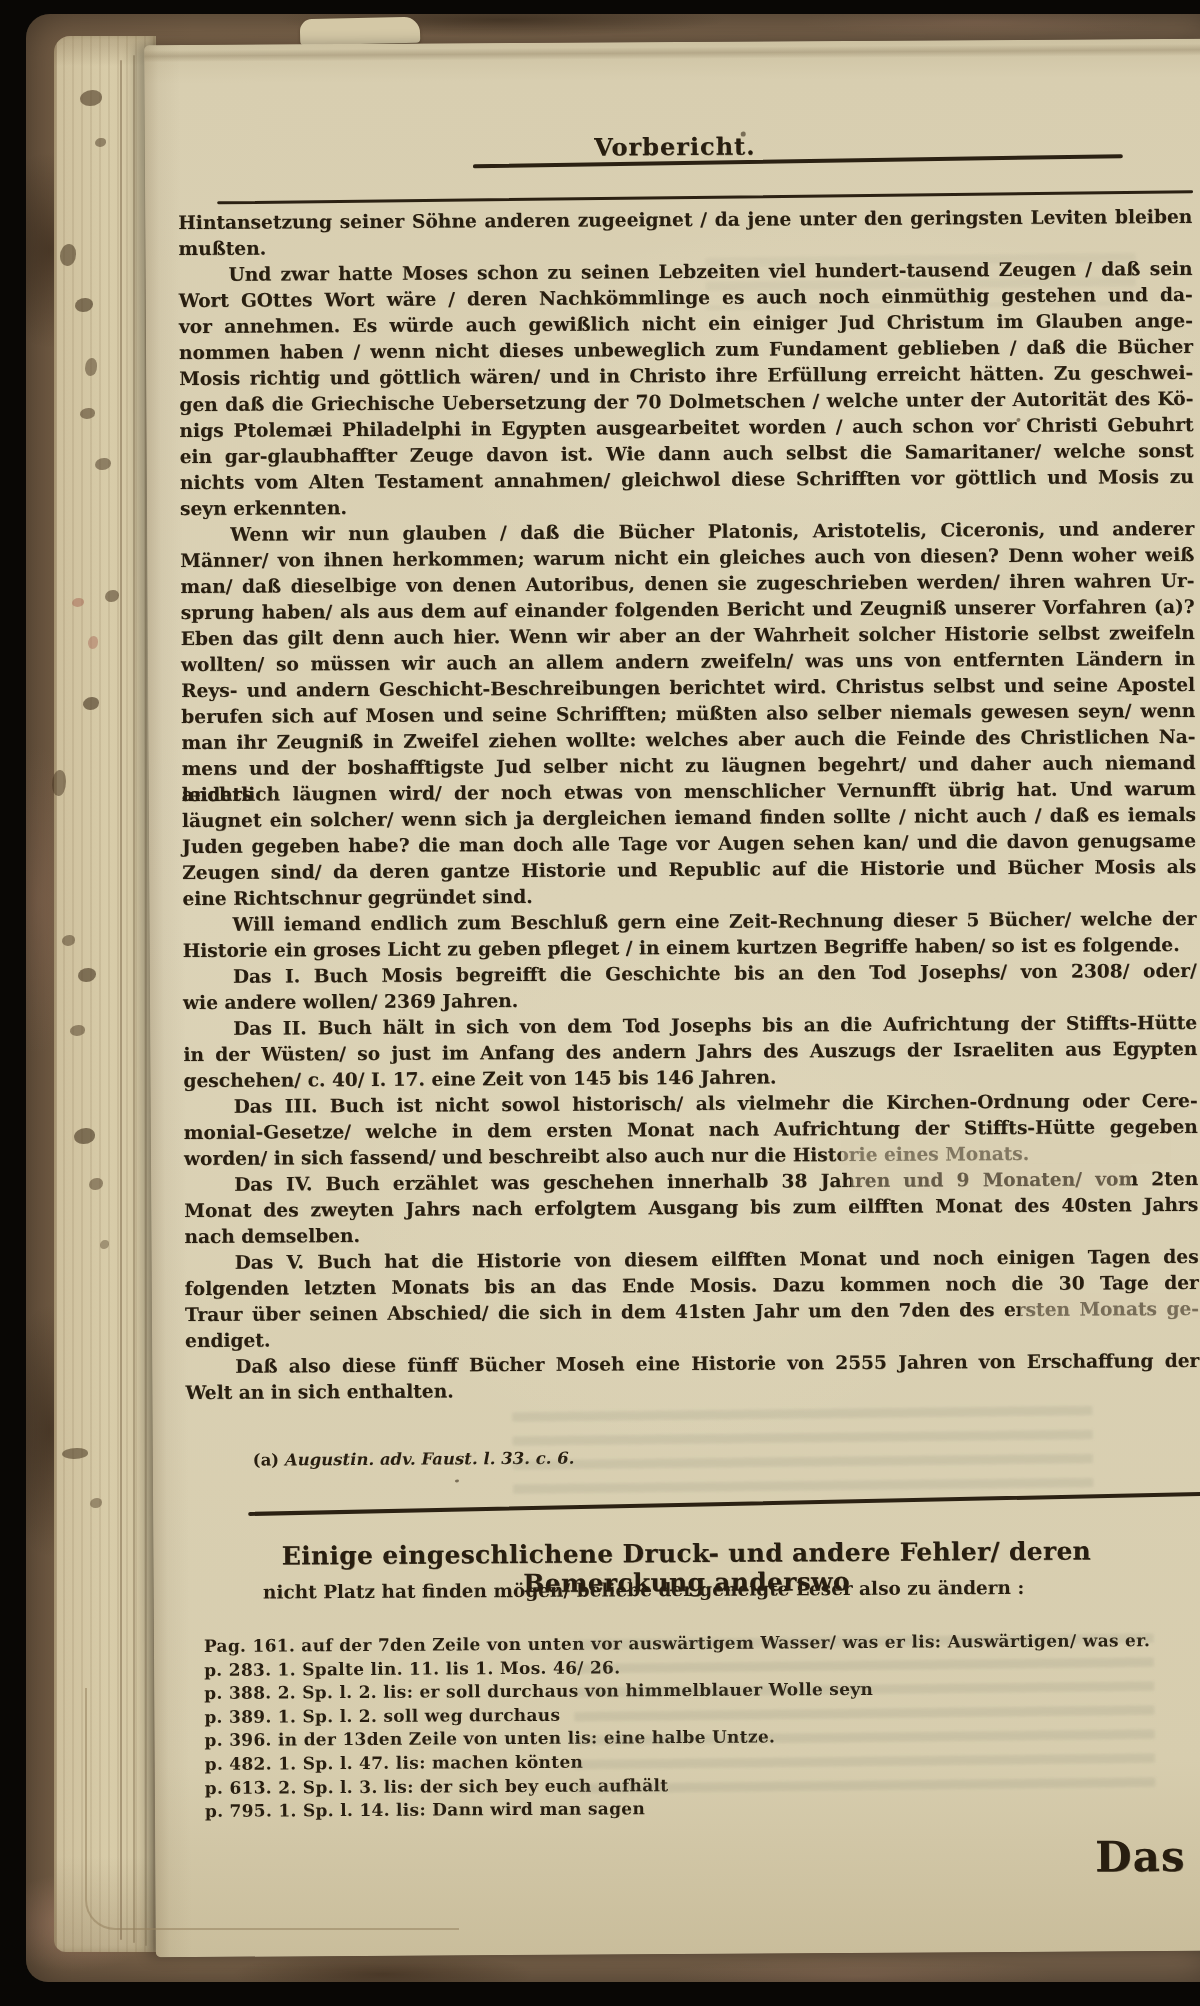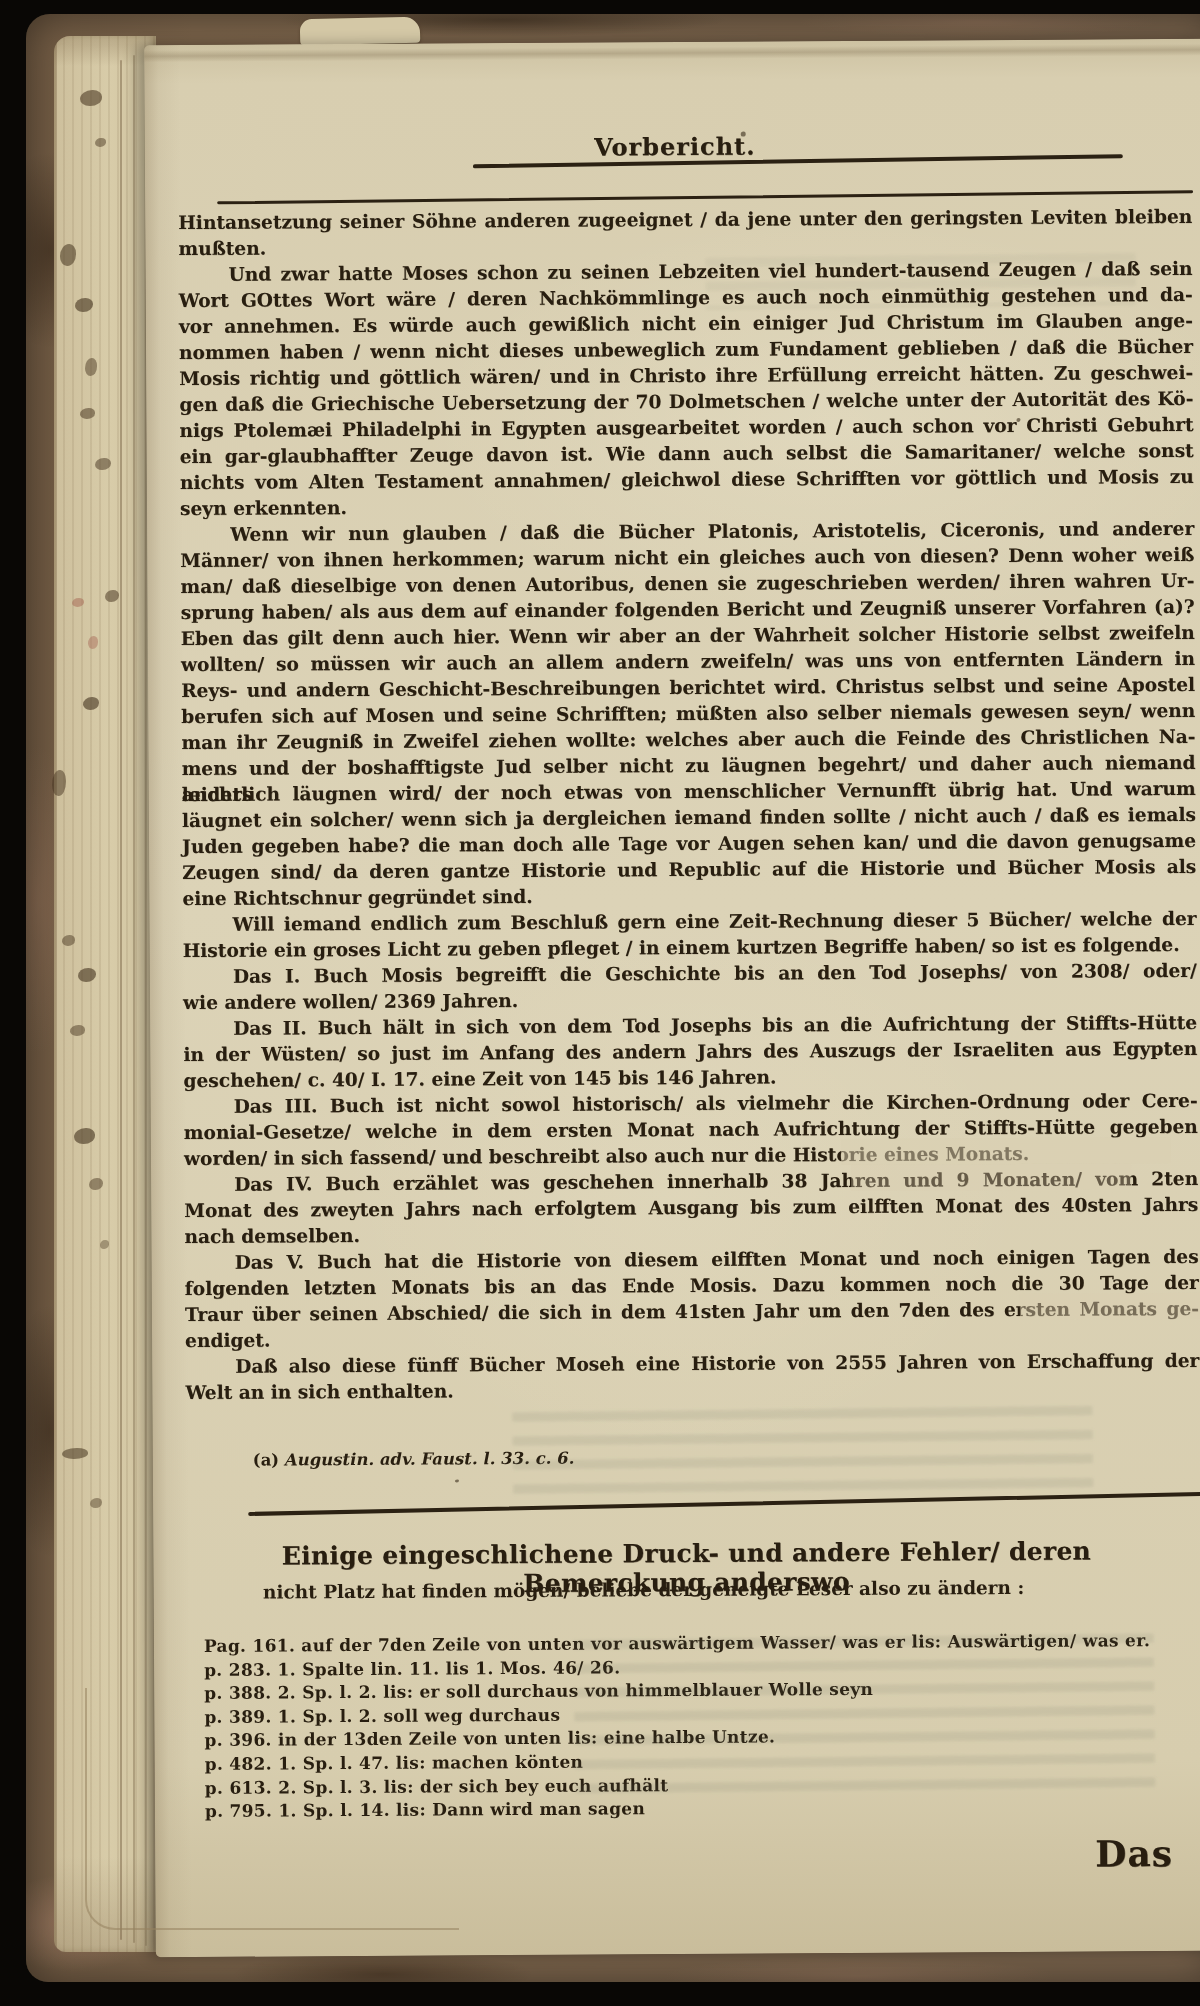--- a/index.html
+++ b/index.html
@@ -96,21 +96,21 @@
     position:absolute;top:1537px;left:10px;width:960px;text-align:center;
     font-size:18.5px;font-weight:700;
   }
   .errata-list{
     position:absolute;top:1590px;left:50px;width:1000px;
     font-size:17px;font-weight:700;letter-spacing:.3px;
   }
   .erratum{height:23.6px;line-height:23.6px;white-space:nowrap;}
   .catchword{
     position:absolute;top:1793px;left:940px;
-    font-size:36px;font-weight:900;letter-spacing:1px;
+    font-size:42px;font-weight:900;letter-spacing:1px;
     text-shadow:.5px .5px 0 rgba(40,28,12,.5);
   }
   
   .ghost{
     position:absolute;pointer-events:none;
     background:repeating-linear-gradient(180deg, rgba(98,108,88,.12) 0 9px, transparent 9px 24px);
     filter:blur(1.6px);transform:rotate(-.3deg);
   }
   .ghost1{left:360px;top:1368px;width:580px;height:92px;}
   .ghost2{left:420px;top:1596px;width:580px;height:168px;}

